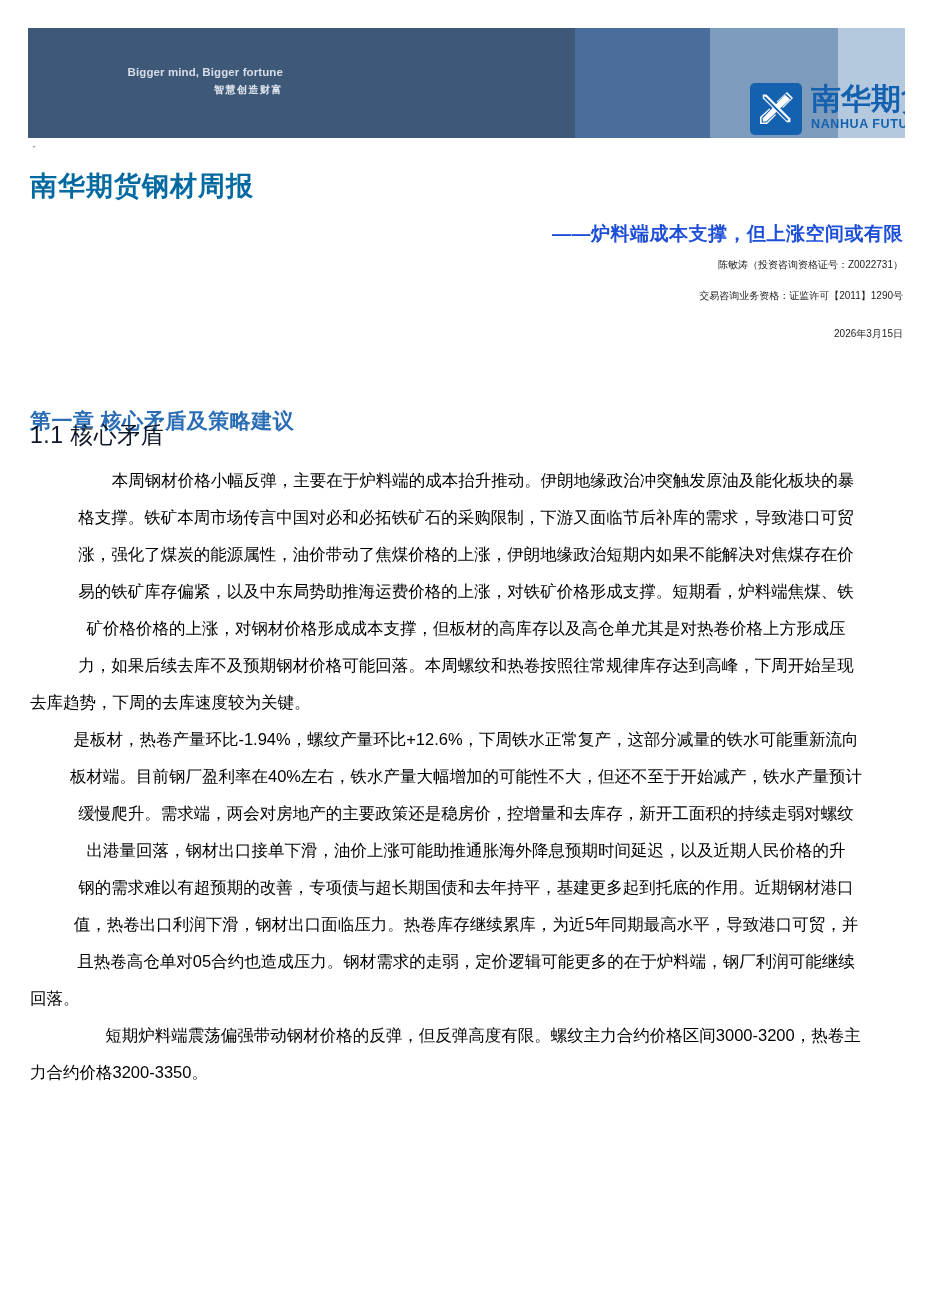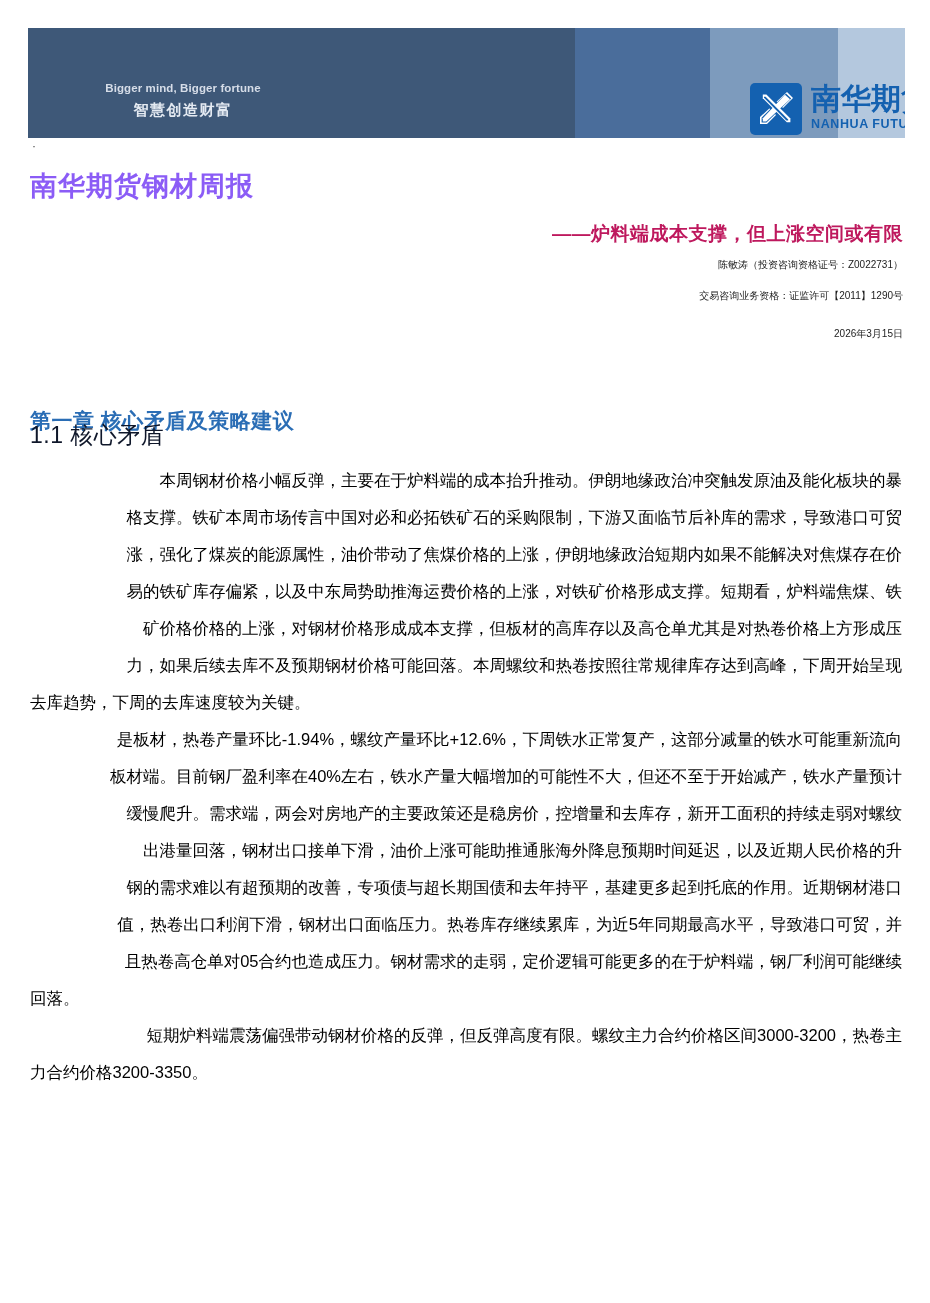--- a/index.html
+++ b/index.html
@@ -43,34 +43,34 @@
   }
   .panel-d {
     width: 67px;
     background: #b4c8de;
     flex: none;
   }
 
   .tagline {
     position: absolute;
     left: 55px;
-    top: 52px;
-    text-align: center;
+    top: 36px;
+    text-align: right;
     width: 200px;
     color: #d6dde8;
     line-height: 1.45;
   }
   .tagline-en {
     font-size: 11.5px;
     font-weight: bold;
     letter-spacing: 0.1px;
     white-space: nowrap;
   }
   .tagline-cn {
-    font-size: 15px;
+    font-size: 10px;
     font-weight: bold;
     letter-spacing: 1.5px;
     margin-top: 2px;
     color: #e4eaf2;
   }
 
   
   .logo-wrap {
     position: absolute;
     left: 722px;
@@ -113,30 +113,30 @@
     line-height: 1;
   }
 
   
   .doc-title {
     position: absolute;
     left: 30px;
     top: 168px;
     font-size: 27px;
     font-weight: bold;
-    color: #8b5cf6;
+    color: #0369a1;
     letter-spacing: 1px;
   }
   .subtitle {
     position: absolute;
     right: 27px;
     top: 221px;
     font-size: 19px;
     font-weight: bold;
-    color: #be185d;
+    color: #1d4ed8;
     letter-spacing: 0.5px;
     white-space: nowrap;
   }
   .meta {
     position: absolute;
     right: 27px;
     font-size: 10px;
     color: #1b1b1b;
     white-space: nowrap;
   }
@@ -179,21 +179,21 @@
     text-align: justify;
     text-align-last: left;
     letter-spacing: 0px;
   }
   .line {
     display: block;
     white-space: nowrap;
   }
   .line.just {
     display: flex;
-    justify-content: flex-end;
+    justify-content: center;
   }
   .line.just > span { display: inline-block; }
   .indent { display: inline-block; width: 34px; }
 </style>
 </head>
 <body>
 
 <div class="banner">
   <div class="panel-a"></div>
   <div class="panel-b"></div>

